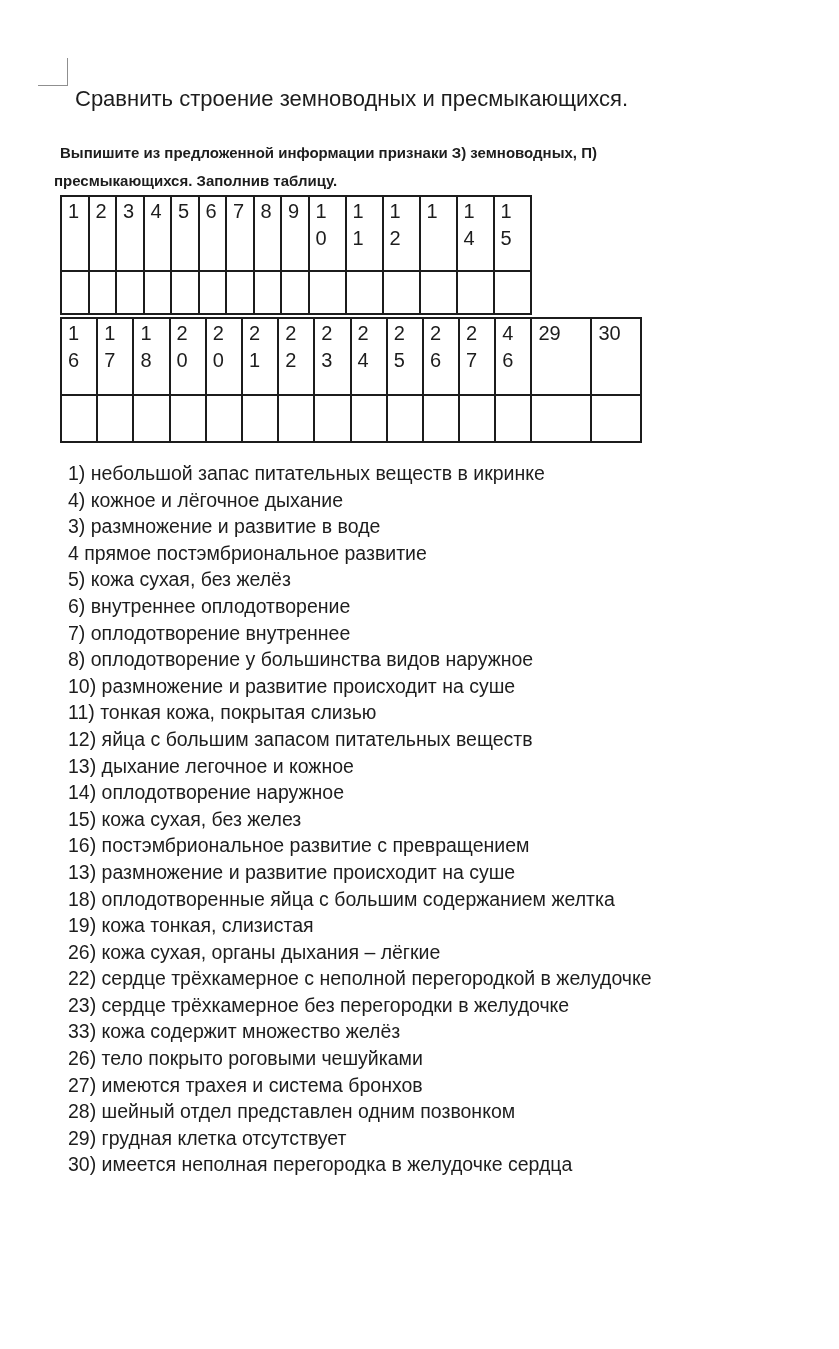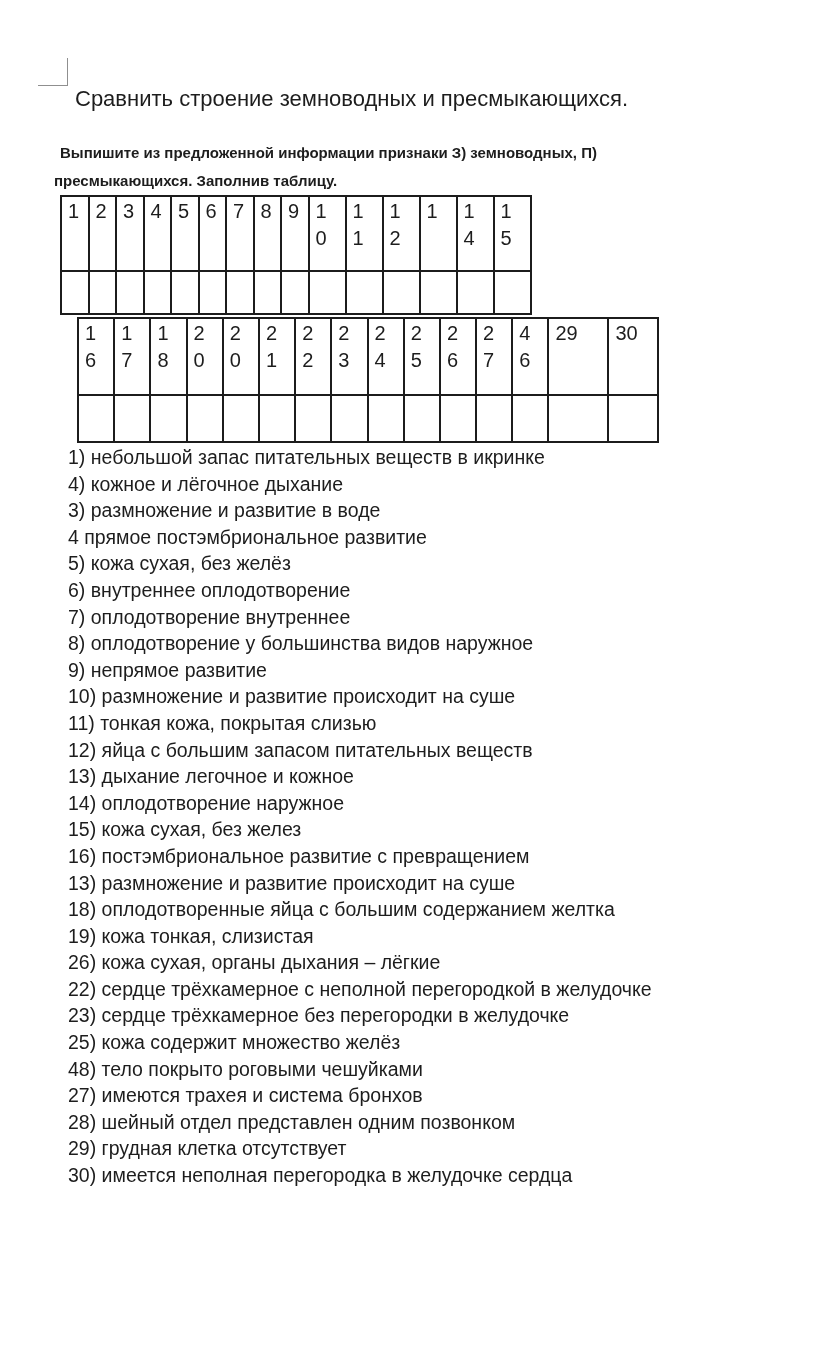--- a/index.html
+++ b/index.html
@@ -24,29 +24,29 @@
   .instruction .line2{white-space:nowrap;}
   table.answers{
     position:absolute;left:60px;border-collapse:collapse;table-layout:fixed;
   }
   table.answers td{
     border:2px solid #1c1c1c;vertical-align:top;
     font-size:20px;line-height:27px;padding:1px 0 0 6px;
     overflow:hidden;
   }
   #table1{top:195px;}
-  #table2{top:317px;margin-left:17px;}
+  #table2{top:317px;}
   #table1 tr.head td{height:72px;}
   #table1 tr.blank td{height:40px;}
   #table2 tr.head td{height:74px;}
   #table2 tr.blank td{height:44px;}
   td.wide{padding-left:8px;}
   .vnum{display:inline-block;width:12px;word-break:break-all;}
   .feature-list{
-    position:absolute;left:68px;top:444px;
+    position:absolute;left:68px;top:460px;
     font-size:19.5px;line-height:26.6px;
   }
   .feature-list div{white-space:nowrap;height:26.6px;}
 </style>
 </head>
 <body>
 
 <div class="corner-mark"></div>
 
 <div class="title">Сравнить строение земноводных и пресмыкающихся.</div>
@@ -170,33 +170,32 @@
 
 <div class="feature-list">
   <div>1) небольшой запас питательных веществ в икринке</div>
   <div>4) кожное и лёгочное дыхание</div>
   <div>3) размножение и развитие в воде</div>
   <div>4 прямое постэмбриональное развитие</div>
   <div>5) кожа сухая, без желёз</div>
   <div>6) внутреннее оплодотворение</div>
   <div>7) оплодотворение внутреннее</div>
   <div>8) оплодотворение у большинства видов наружное</div>
-  <div>9) непрямое развитие</div>
   <div>10) размножение и развитие происходит на суше</div>
   <div>11) тонкая кожа, покрытая слизью</div>
   <div>12) яйца с большим запасом питательных веществ</div>
   <div>13) дыхание легочное и кожное</div>
   <div>14) оплодотворение наружное</div>
   <div>15) кожа сухая, без желез</div>
   <div>16) постэмбриональное развитие с превращением</div>
   <div>13) размножение и развитие происходит на суше</div>
   <div>18) оплодотворенные яйца с большим содержанием желтка</div>
   <div>19) кожа тонкая, слизистая</div>
   <div>26) кожа сухая, органы дыхания – лёгкие</div>
   <div>22) сердце трёхкамерное с неполной перегородкой в желудочке</div>
   <div>23) сердце трёхкамерное без перегородки в желудочке</div>
-  <div>25) кожа содержит множество желёз</div>
-  <div>48) тело покрыто роговыми чешуйками</div>
+  <div>33) кожа содержит множество желёз</div>
+  <div>26) тело покрыто роговыми чешуйками</div>
   <div>27) имеются трахея и система бронхов</div>
   <div>28) шейный отдел представлен одним позвонком</div>
   <div>29) грудная клетка отсутствует</div>
   <div>30) имеется неполная перегородка в желудочке сердца</div>
 </div>
 
 </body></html>

